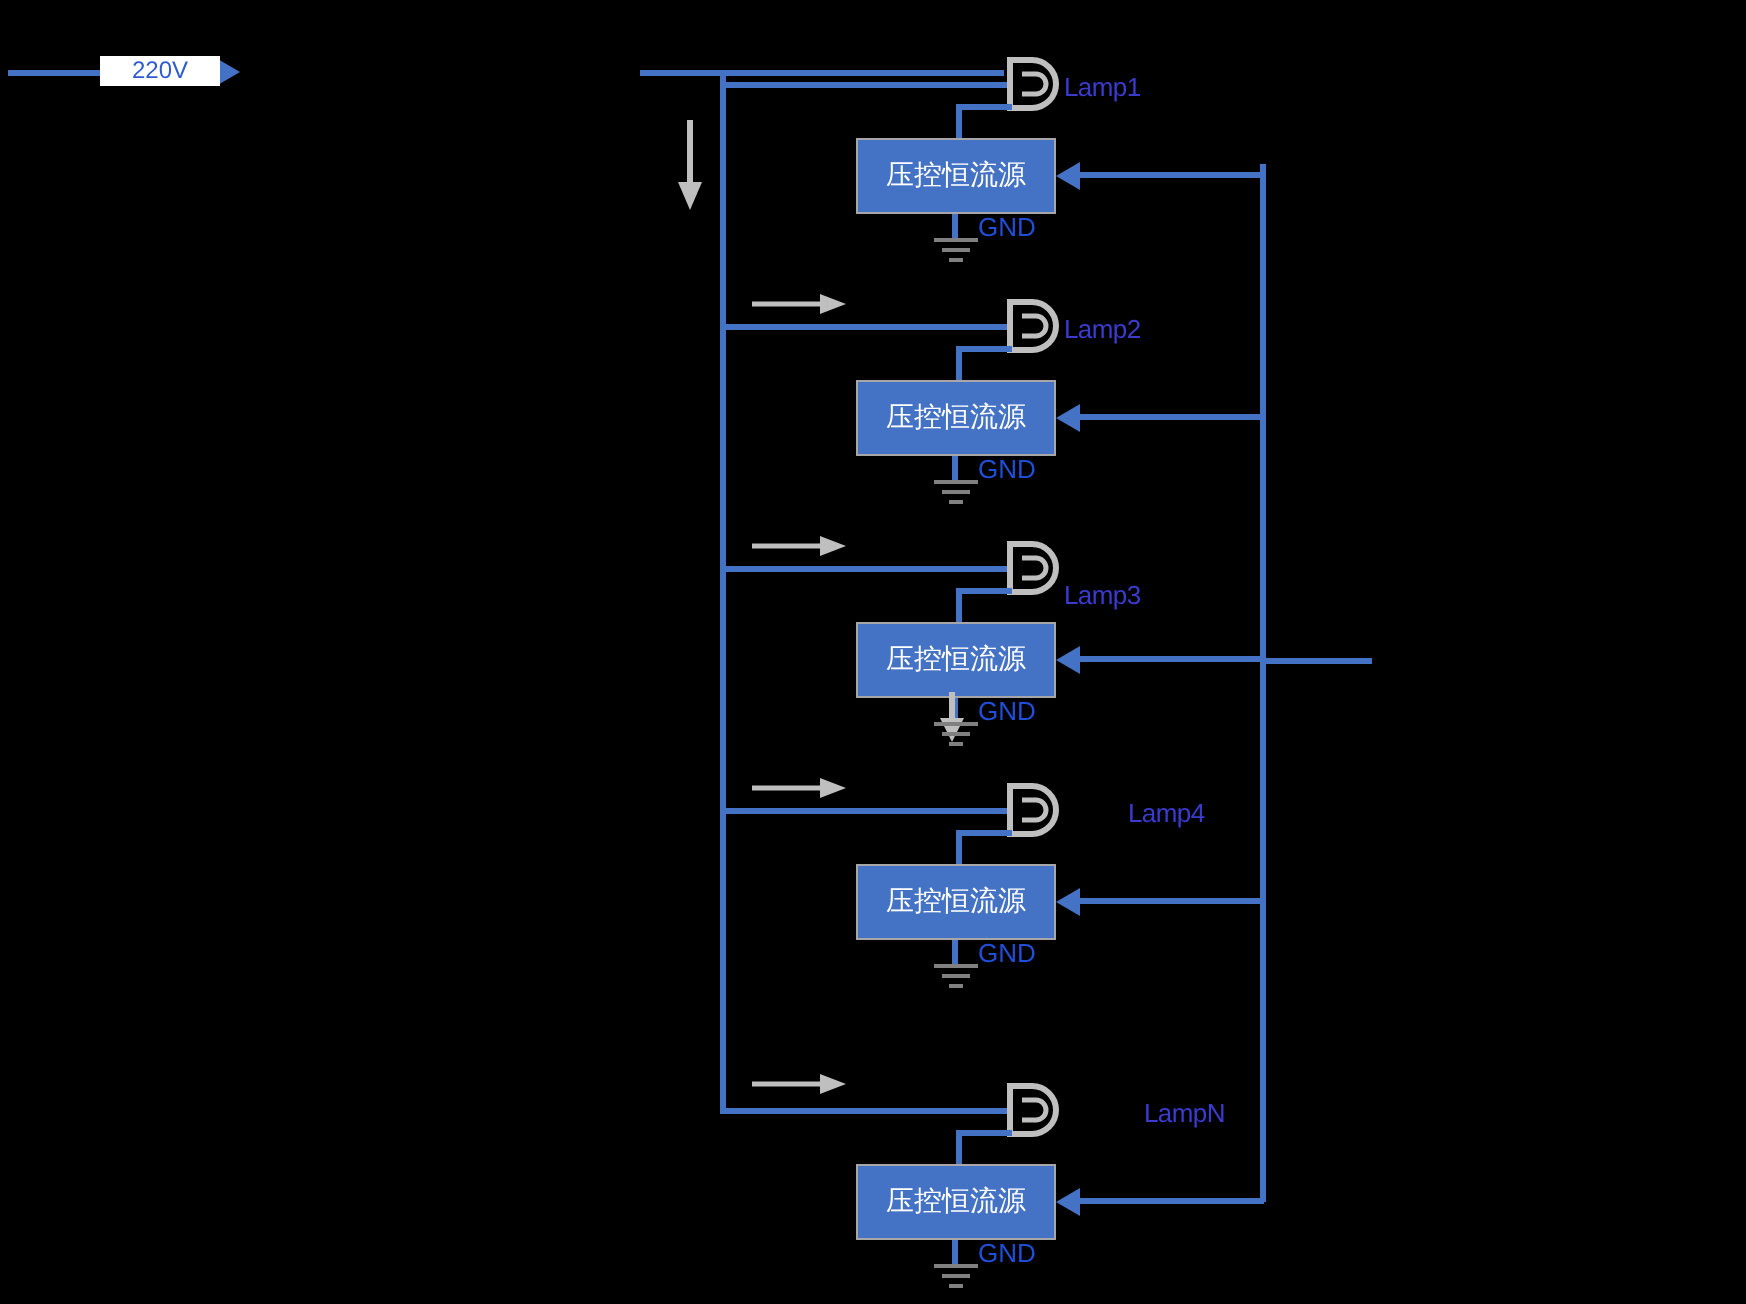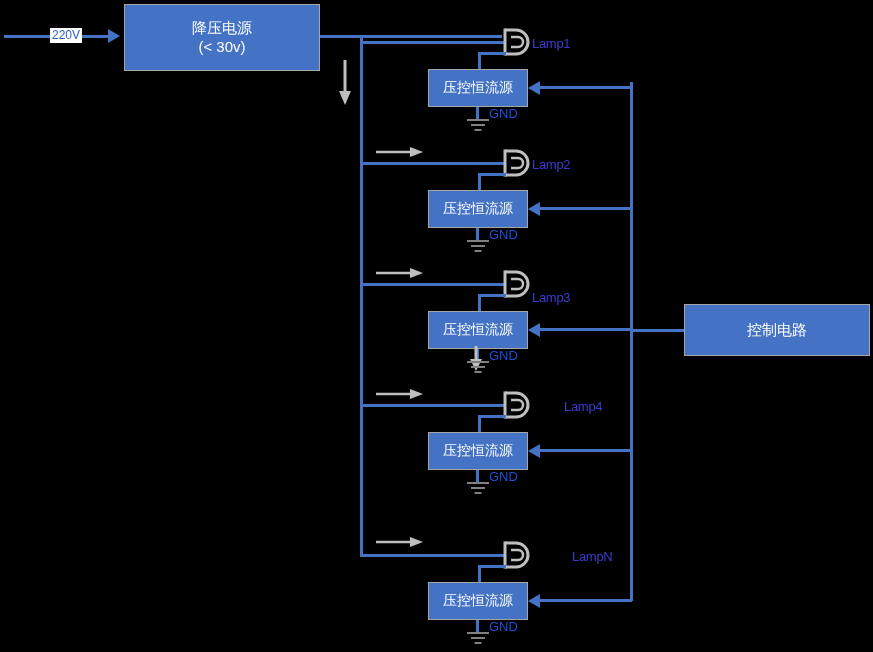--- a/index.html
+++ b/index.html
@@ -121,56 +121,49 @@
     pointer-events: none;
   }
   .garrow svg { display: block; overflow: visible; }
 
   
   .vtag {
     position: absolute;
     background: #FFFFFF;
     color: #2F5BD0;
     font-size: 12px;
-    padding: 0 2px;
+    padding: 0 16px;
     line-height: 15px;
     white-space: nowrap;
   }
 </style>
 </head>
 <body>
 
 <div id="canvas">
 
   <div class="wire wire-h" style="left:4px; top:35px; width:104px;"></div>
   <div class="arrow-blue-right" style="left:108px; top:29px;"></div>
   <div class="vtag" style="left:50px; top:28px;">220V</div>
 
-  <div class="block psu">
-    <span class="line1">降压电源</span>
-    <span class="line2">(&lt; 30v)</span>
-  </div>
 
   <div class="wire wire-h" style="left:320px; top:35px; width:182px;"></div>
 
   <div class="wire wire-v" style="left:360px; top:35px; height:522px;"></div>
 
   <div class="garrow" style="left:338px; top:60px;">
     <svg width="14" height="46" viewBox="0 0 14 46">
       <line x1="7" y1="0" x2="7" y2="36" stroke="#BFBFBF" stroke-width="3"></line>
       <polygon points="7,45 1,31 13,31" fill="#BFBFBF"></polygon>
     </svg>
   </div>
 
   <div class="wire wire-v" style="left:630px; top:82px; height:519px;"></div>
 
   <div class="wire wire-h" style="left:630px; top:329px; width:56px;"></div>
-  <div class="block ctrl">
-    <span>控制电路</span>
-  </div>
 
   <div class="wire wire-h" style="left:360px; top:41px; width:145px;"></div>
   <div class="lamp" style="left:498px; top:27px;">
     <svg width="34" height="30" viewBox="0 0 34 30">
       <path d="M7 3 L7 27" stroke="#BFBFBF" stroke-width="3" fill="none" stroke-linecap="square"></path>
       <path d="M7 3 L18 3 A12 12 0 0 1 18 27 L7 27" stroke="#BFBFBF" stroke-width="3" fill="none" stroke-linejoin="round"></path>
       <path d="M13 10 L20 10 A5 5 0 0 1 20 20 L13 20" stroke="#BFBFBF" stroke-width="2.5" fill="none" stroke-linejoin="round"></path>
     </svg>
   </div>
   <div class="lamp-label" style="left:532px; top:36px;">Lamp1</div>

